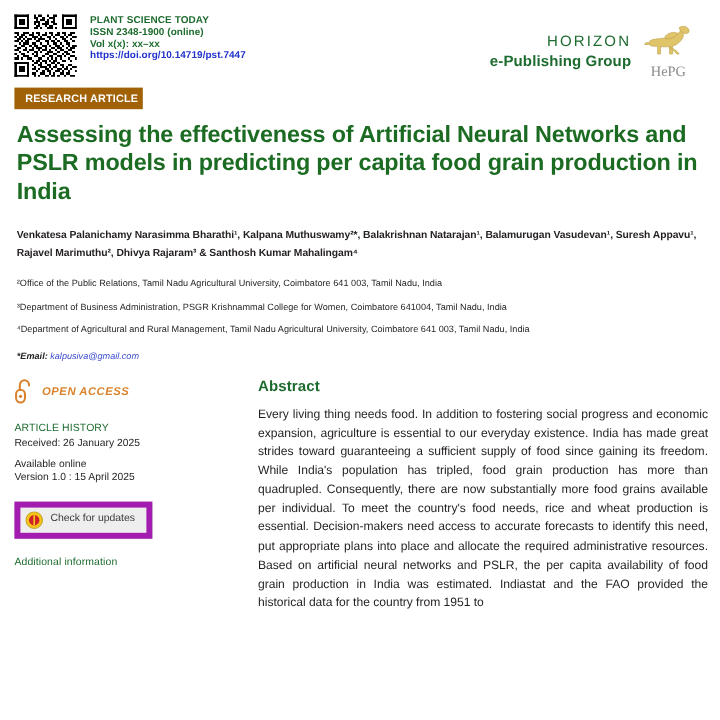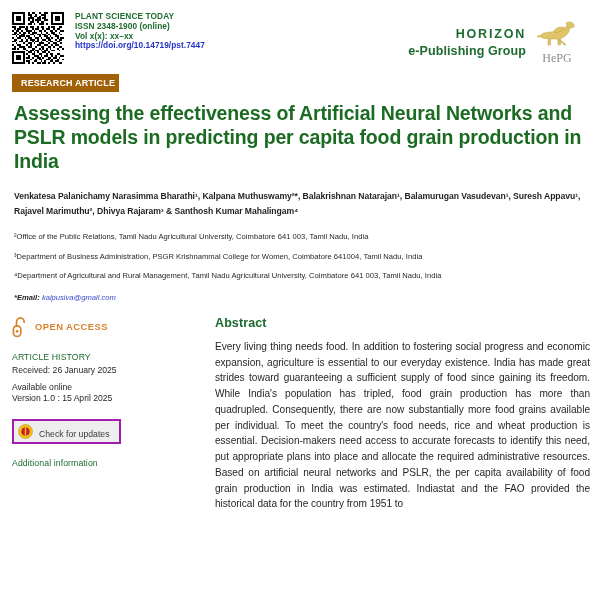--- a/index.html
+++ b/index.html
@@ -59,21 +59,21 @@
     padding-right: 8px;
     padding-top: 6px;
   }
   .publisher-names {
     text-align: right;
     color: #1d6b2e;
     margin-right: 8px;
   }
   .pub-line1 {
     font-size: 12.5px;
-    font-weight: bold;
+    font-weight: normal;
     letter-spacing: 1.8px;
   }
   .pub-line2 {
     font-size: 12.5px;
     font-weight: bold;
     letter-spacing: 0.1px;
     margin-top: 3px;
   }
   .hepg-logo {
     width: 46px;
@@ -162,20 +162,21 @@
     padding-left: 2px;
     box-sizing: border-box;
   }
 
   
   .open-access {
     display: flex;
     align-items: center;
     margin-bottom: 14px;
     padding-left: 2px;
+    font-style: italic;
   }
   .oa-icon { width: 16px; height: 22px; flex: 0 0 16px; }
   .oa-text {
     margin-left: 7px;
     font-size: 9.4px;
     font-weight: bold;
     color: #d9822b;
     letter-spacing: 0.45px;
   }
 
@@ -193,23 +194,23 @@
     line-height: 1.36;
     padding-left: 2px;
   }
   .history-gap { height: 5px; }
 
   
   .crossmark {
     margin-top: 14px;
     margin-left: 2px;
     display: inline-flex;
-    align-items: flex-end;
+    align-items: flex-start;
     background: #efeeee;
-    border: 2px solid #a21caf;
+    border: 5px solid #a21caf;
     padding: 3px 9px 3px 4px;
   }
   .cm-icon { width: 15px; height: 15px; flex: 0 0 15px; }
   .cm-label {
     margin-left: 6px;
     font-size: 8.7px;
     color: #3a3a3a;
   }
 
   .addl-block { margin-top: 14px; }

